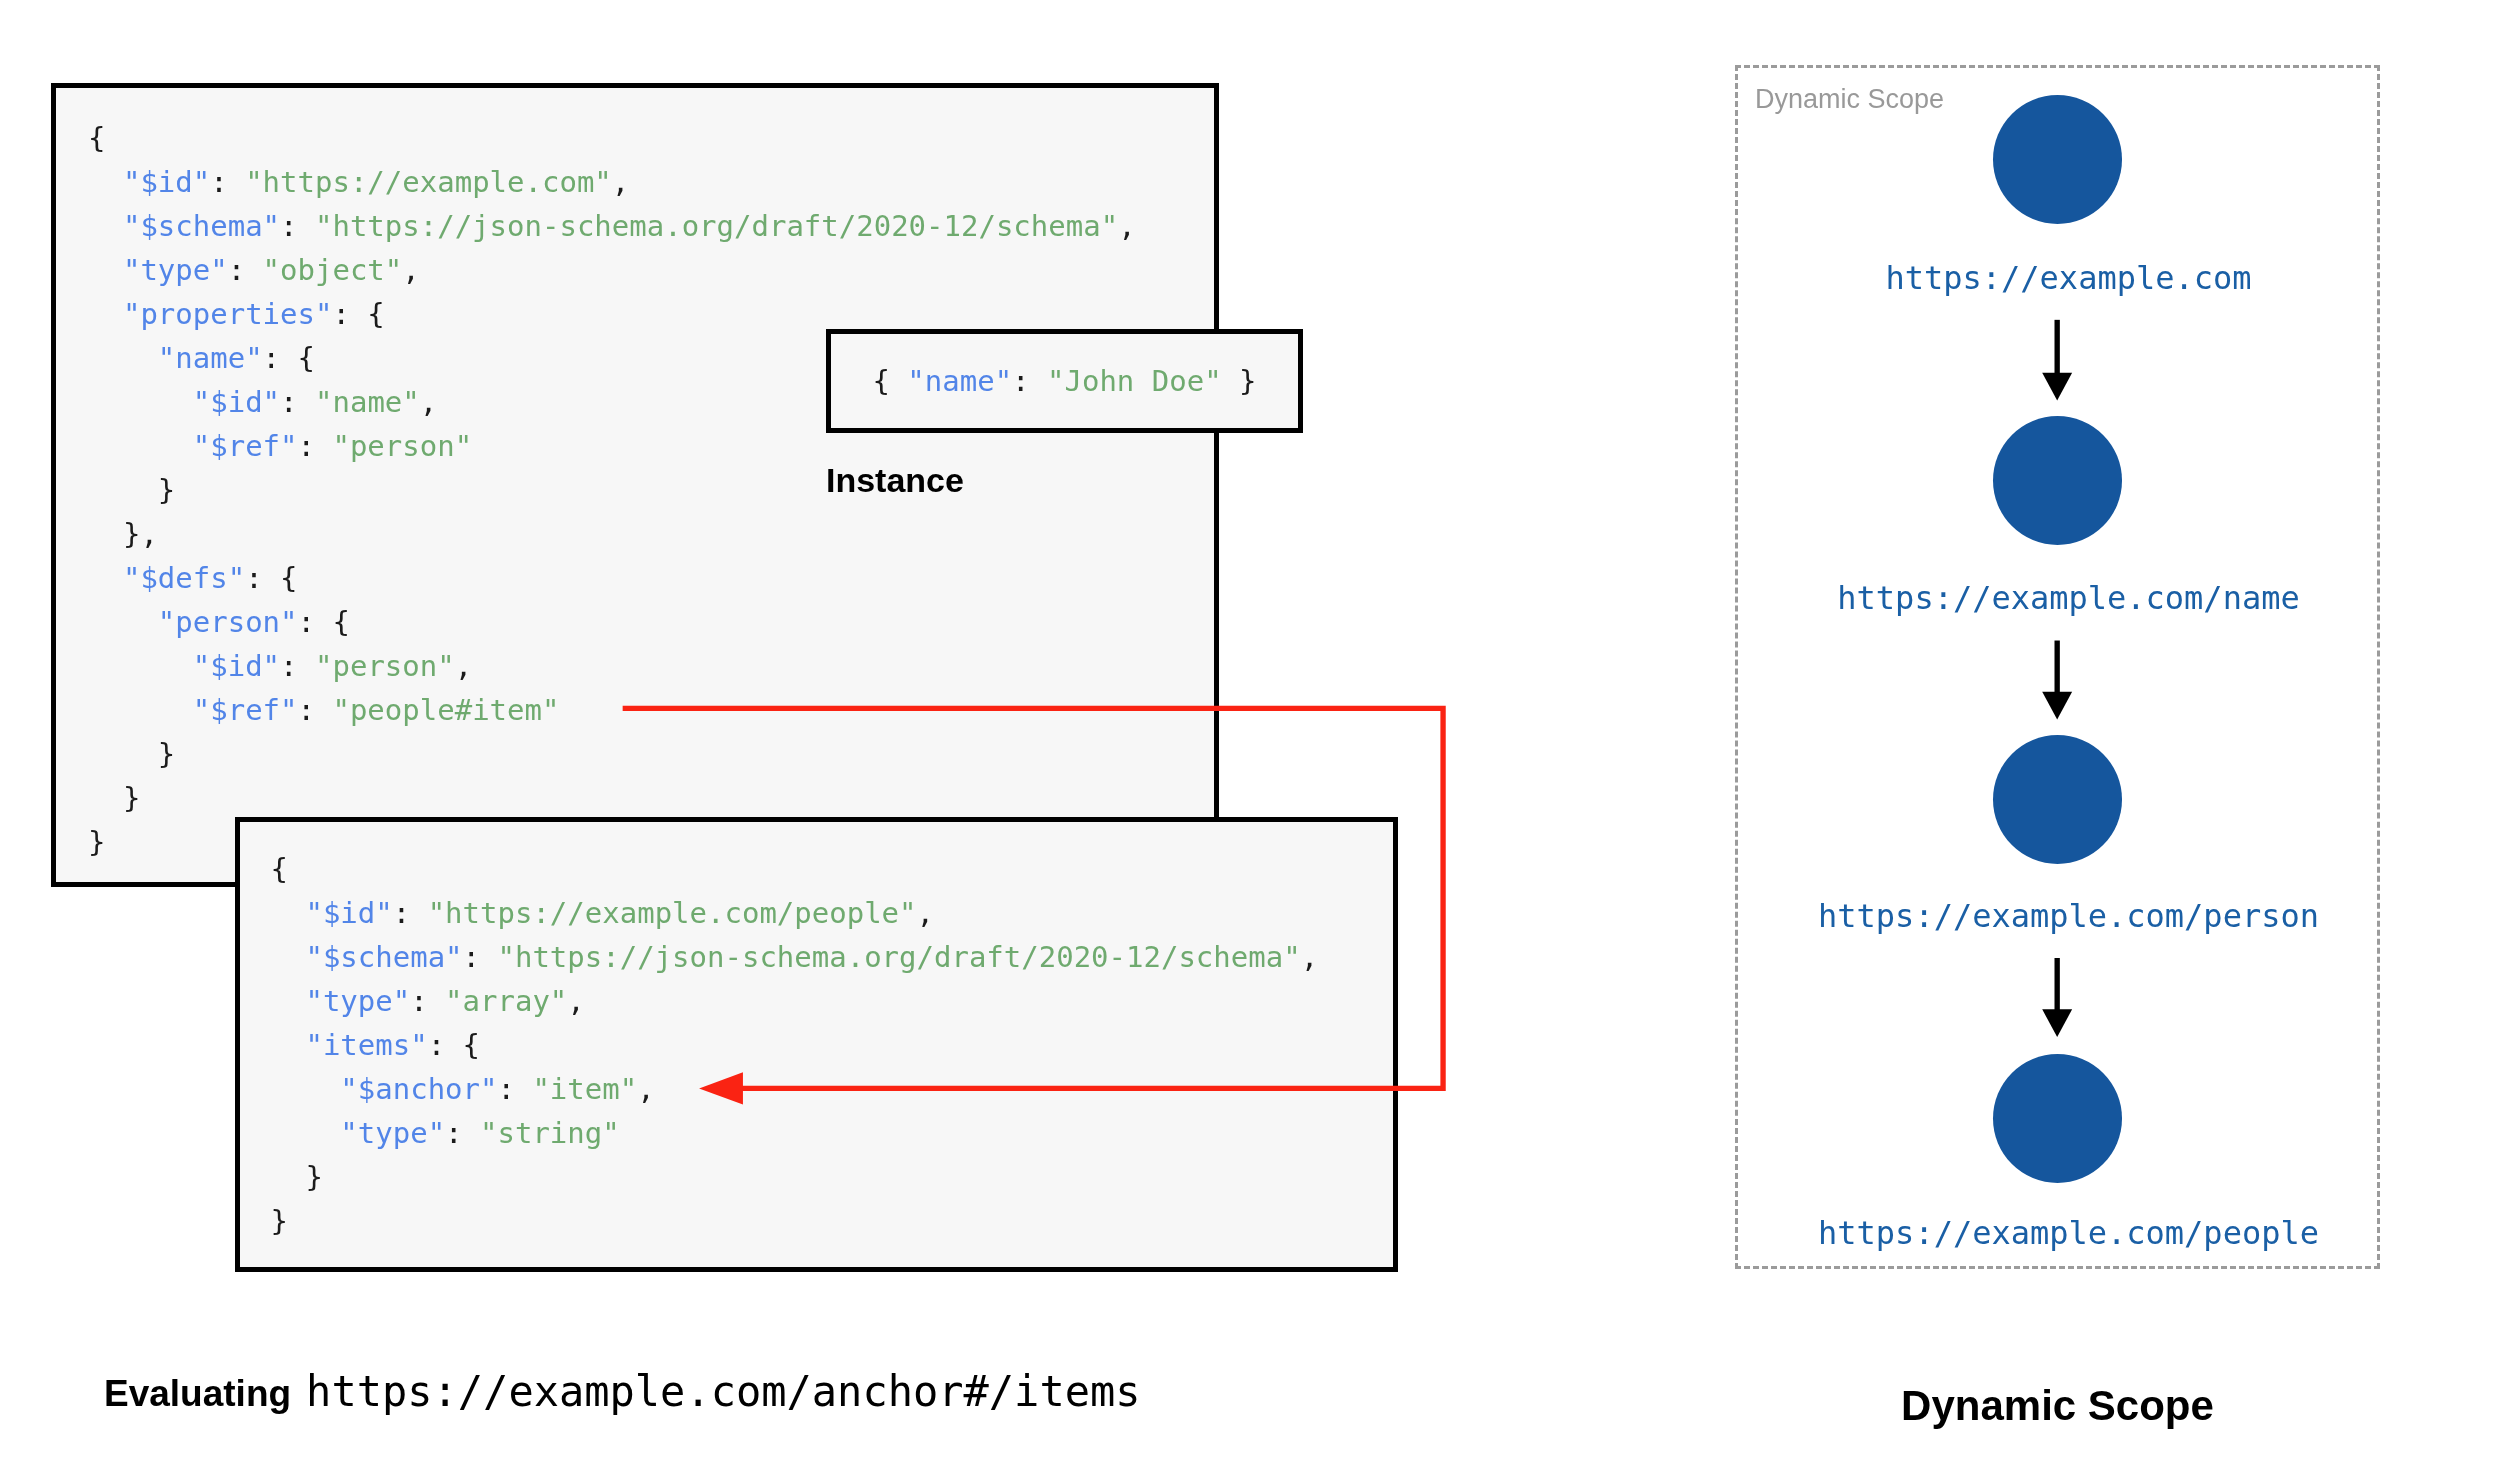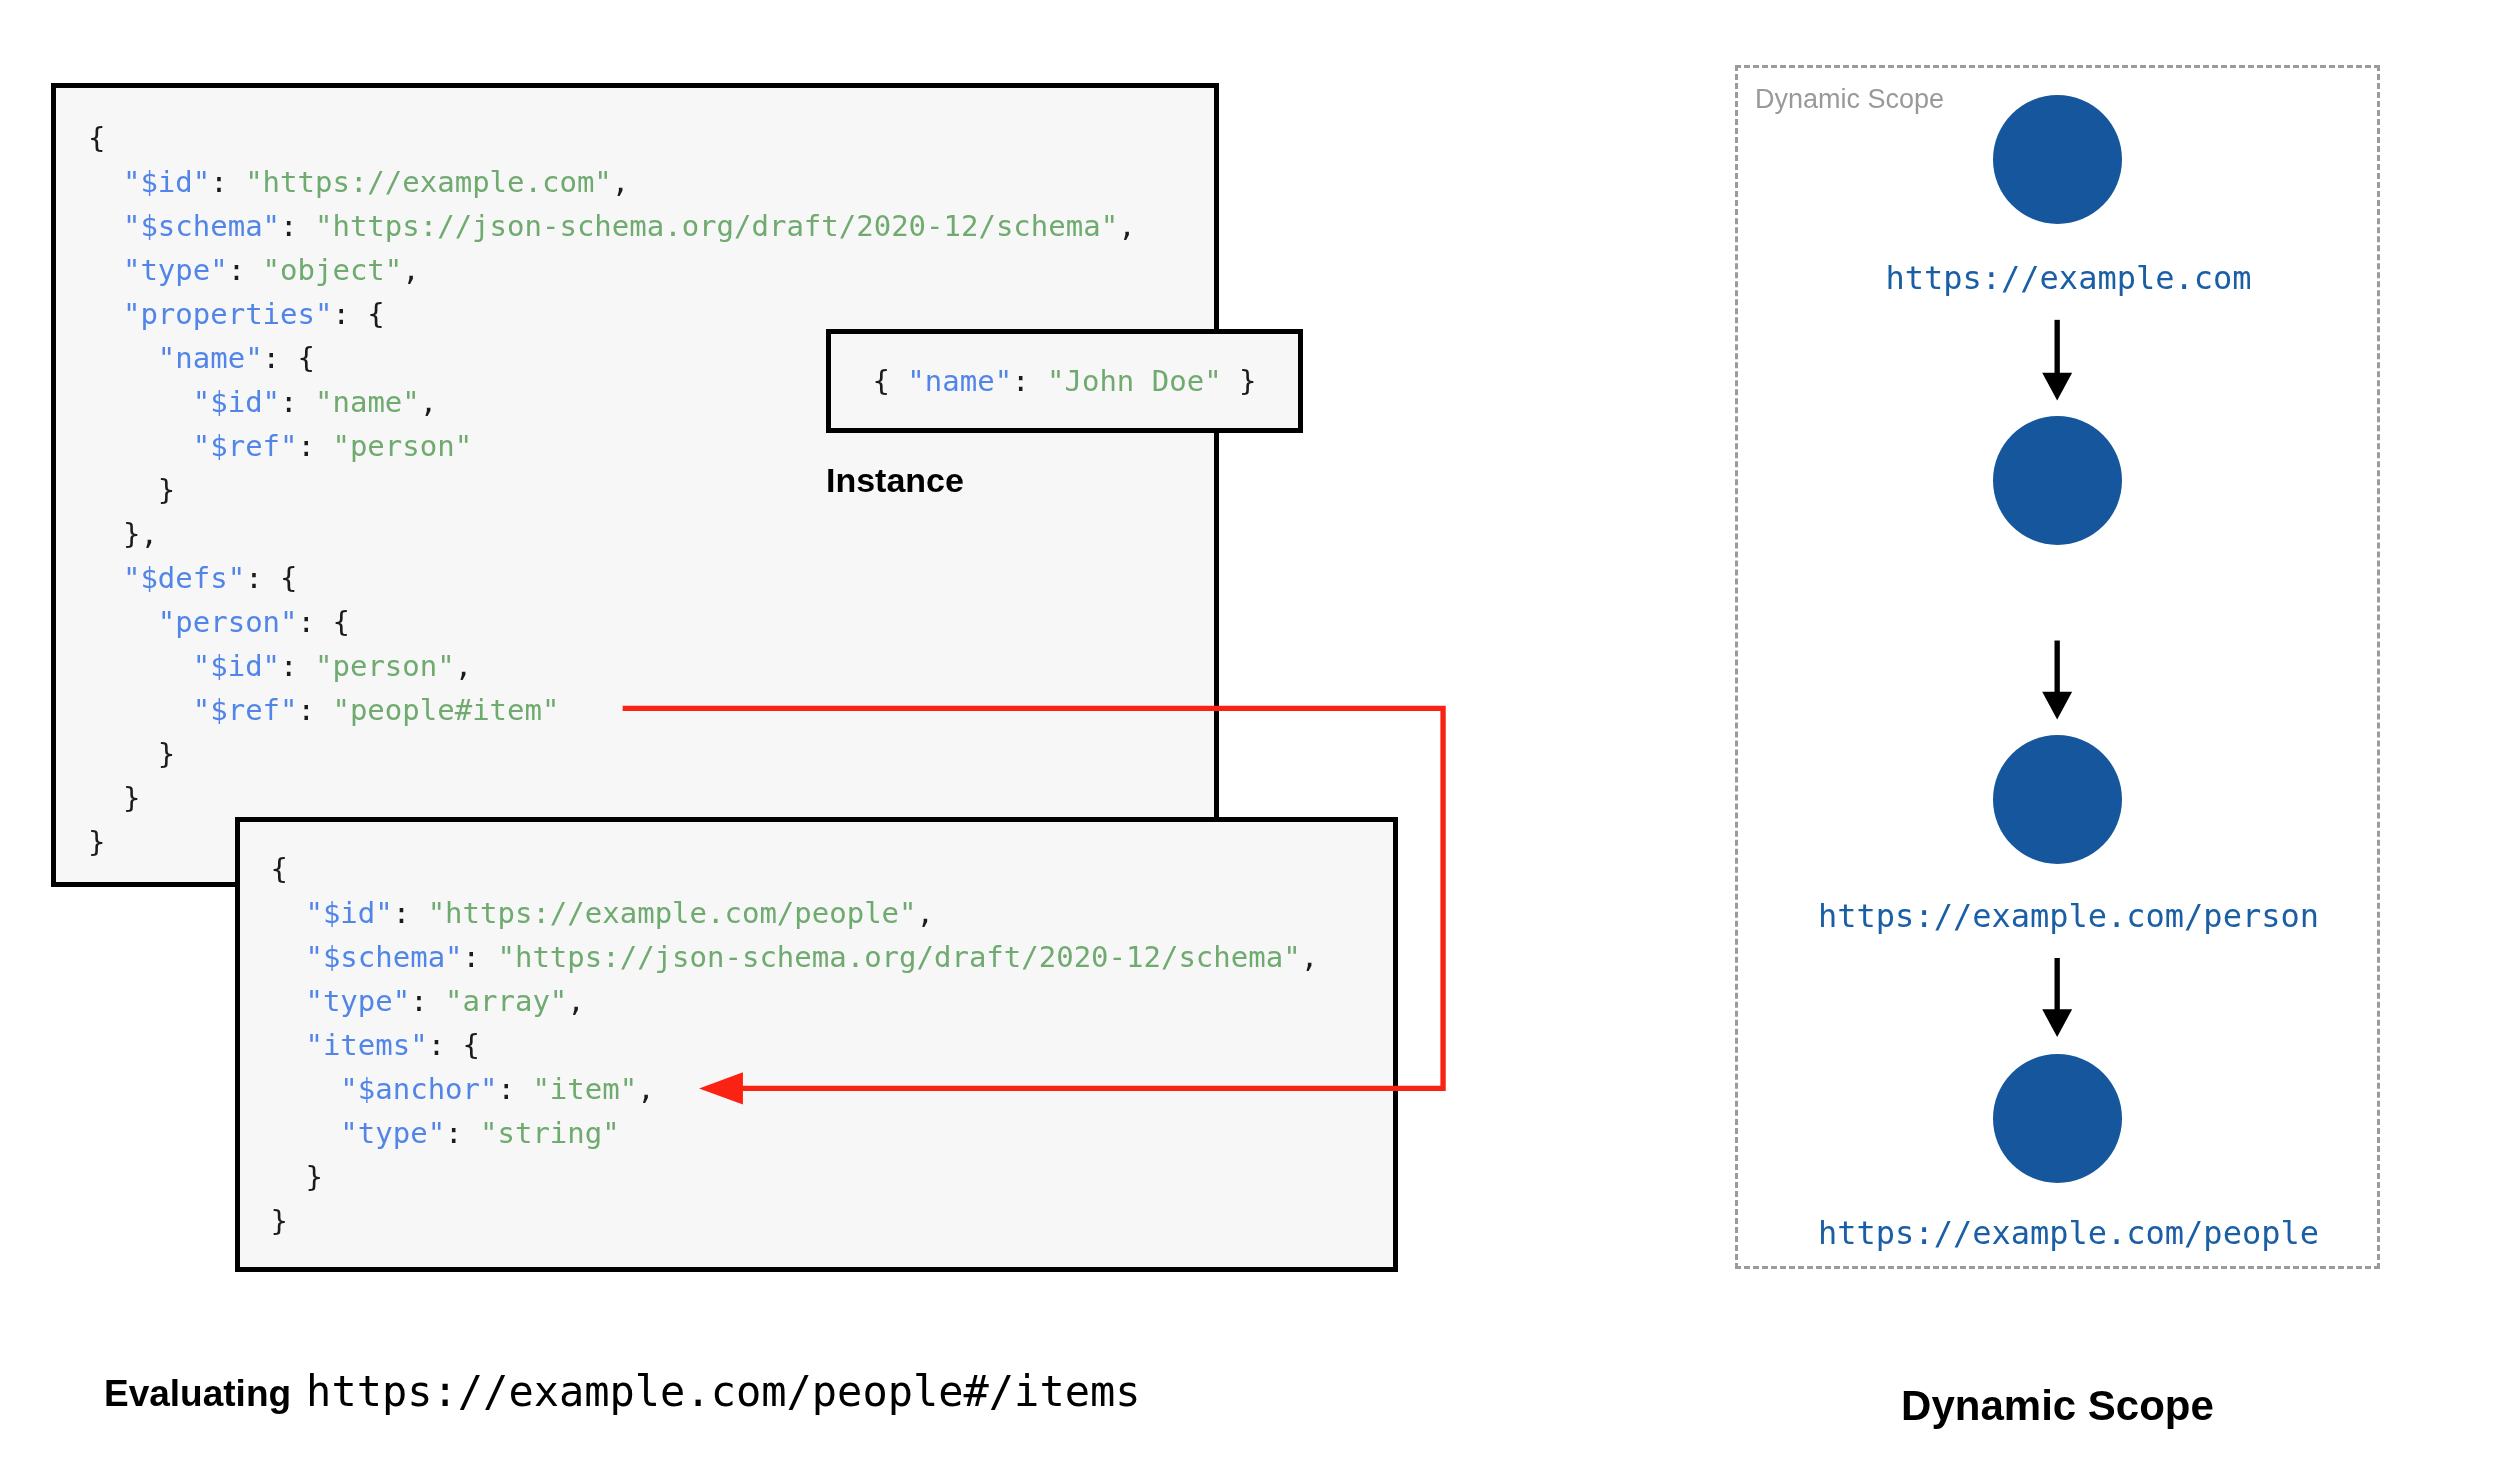--- a/index.html
+++ b/index.html
@@ -52,26 +52,27 @@
 
   <div id="scope-box"></div>
   <div id="scope-watermark">Dynamic Scope</div>
 
   <div class="node-circle" style="top:95px"></div>
   <div class="node-circle" style="top:416px"></div>
   <div class="node-circle" style="top:735px"></div>
   <div class="node-circle" style="top:1054px"></div>
 
   <div class="node-label" style="top:259px">https://example.com</div>
+  <div class="node-label" style="top:579px">https://example.com/name</div>
   <div class="node-label" style="top:897px">https://example.com/person</div>
   <div class="node-label" style="top:1214px">https://example.com/people</div>
 
   <div id="evaluating-caption">
     <span id="evaluating-prefix">Evaluating</span>
-    <span id="evaluating-uri">https://example.com/people#/items</span>
+    <span id="evaluating-uri">https://example.com/anchor#/items</span>
   </div>
   <div id="scope-caption">Dynamic Scope</div>
 
   <svg id="overlay" viewBox="0 0 4700 2772" xmlns="http://www.w3.org/2000/svg">
 
     <polyline class="red-stroke" points="1165,1325 2700,1325 2700,2036 1385,2036"></polyline>
     <polygon class="red-fill" points="1390,2006 1390,2066 1308,2036"></polygon>
 
     <line class="blk-stroke" x1="3849" y1="598" x2="3849" y2="700"></line>
     <polygon class="blk-fill" points="3821,697 3877,697 3849,749"></polygon>

